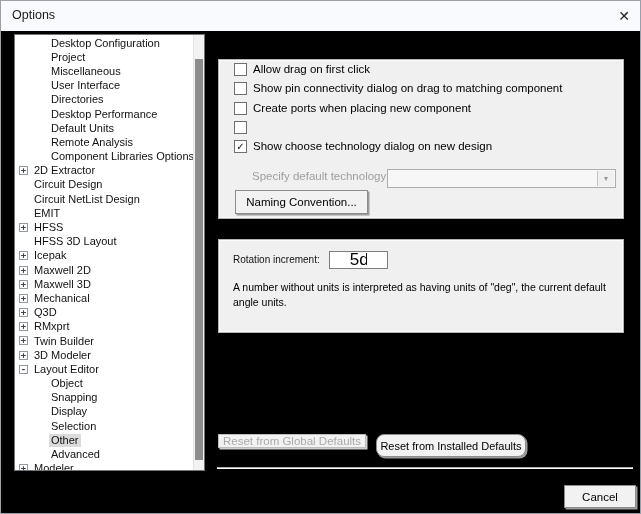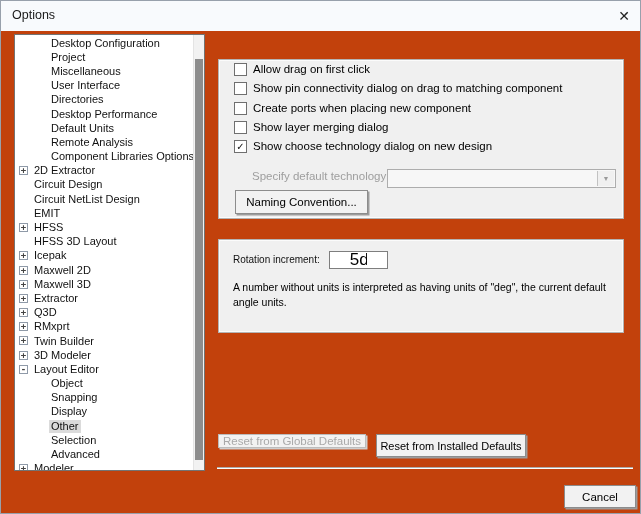--- a/index.html
+++ b/index.html
@@ -1,18 +1,18 @@
 <!DOCTYPE html>
 <html><head>
 <meta charset="utf-8">
 <style>
   html,body{margin:0;padding:0;background:#d8d8d8;}
   *{box-sizing:border-box;}
   #dialog{
-    position:relative;width:641px;height:514px;background:#c2410c;
+    position:relative;width:641px;height:514px;background:#000000;
     border:1px solid #98a0ac;font-family:"Liberation Sans",sans-serif;color:#111;
     overflow:hidden;
   }
   
   .titlebar{position:absolute;left:0;top:0;width:100%;height:30px;background:#f8fafd;}
   .title-text{position:absolute;left:11px;top:7px;font-size:12.5px;color:#1a1a1a;}
   .close-btn{position:absolute;left:607px;top:1px;width:32px;height:27px;
     display:flex;align-items:center;justify-content:center;cursor:default;}
   .close-btn span{font-size:14px;color:#222;}
   
@@ -56,21 +56,21 @@
   #naming-btn{position:absolute;left:16px;top:130px;width:133px;height:24px;}
   
   .rot-row{position:absolute;left:14px;top:10px;display:flex;align-items:center;}
   .rot-label{font-size:10px;line-height:19px;margin-right:9px;white-space:nowrap;}
   .rot-input{width:59px;height:18px;border:1px solid #7e7e7e;background:#fff;
     font-family:"Liberation Sans",sans-serif;font-size:17px;padding:0 20px;color:#000;}
   .rot-note{position:absolute;left:14px;top:40px;font-size:10.5px;color:#000;line-height:14.5px;}
   .rot-note div{white-space:nowrap;}
   
   #reset-global{position:absolute;left:217px;top:433px;width:148px;height:14px;}
-  #reset-installed{position:absolute;left:375px;top:433px;width:150px;height:23px;font-size:11px;}
+  #reset-installed{position:absolute;left:375px;top:433px;width:150px;height:23px;font-size:11px;border-radius:8px;}
   .separator{position:absolute;left:216px;top:466px;width:416px;height:0;
     border-top:1px solid #ababab;border-bottom:1px solid #fdfdfd;}
   
   #ok-btn{position:absolute;left:478px;top:484px;width:72px;height:23px;margin-top:41px;}
   #cancel-btn{position:absolute;left:563px;top:484px;width:72px;height:23px;}
 </style>
 </head>
 <body>
 
 <div id="dialog">
@@ -152,21 +152,21 @@
         <div class="tree-row lvl1">
           <span class="expander">+</span>
           <span class="tree-label">Maxwell 2D</span>
         </div>
         <div class="tree-row lvl1">
           <span class="expander">+</span>
           <span class="tree-label">Maxwell 3D</span>
         </div>
         <div class="tree-row lvl1">
           <span class="expander">+</span>
-          <span class="tree-label">Extractor</span>
+          <span class="tree-label">Mechanical</span>
         </div>
         <div class="tree-row lvl1">
           <span class="expander">+</span>
           <span class="tree-label">Q3D</span>
         </div>
         <div class="tree-row lvl1">
           <span class="expander">+</span>
           <span class="tree-label">RMxprt</span>
         </div>
         <div class="tree-row lvl1">
@@ -186,27 +186,27 @@
           <span class="tree-label">Object</span>
         </div>
         <div class="tree-row lvl2">
 
           <span class="tree-label">Snapping</span>
         </div>
         <div class="tree-row lvl2">
 
           <span class="tree-label">Display</span>
         </div>
+        <div class="tree-row lvl2">
+
+          <span class="tree-label">Selection</span>
+        </div>
         <div class="tree-row lvl2 selected">
 
           <span class="tree-label">Other</span>
-        </div>
-        <div class="tree-row lvl2">
-
-          <span class="tree-label">Selection</span>
         </div>
         <div class="tree-row lvl2">
 
           <span class="tree-label">Advanced</span>
         </div>
         <div class="tree-row lvl1 clipped">
           <span class="expander">+</span>
           <span class="tree-label">Modeler</span>
         </div>
       </div>
@@ -225,21 +225,20 @@
         <div class="cb-row">
           <span class="cb-box"></span>
           <span class="cb-label">Show pin connectivity dialog on drag to matching component</span>
         </div>
         <div class="cb-row">
           <span class="cb-box"></span>
           <span class="cb-label">Create ports when placing new component</span>
         </div>
         <div class="cb-row">
           <span class="cb-box"></span>
-          <span class="cb-label">Show layer merging dialog</span>
         </div>
         <div class="cb-row checked">
           <span class="cb-box">✓</span>
           <span class="cb-label">Show choose technology dialog on new design</span>
         </div>
       </div>
     <div class="tech-label">Specify default technology:</div>
     <div class="combo">
       <span class="combo-value"></span>
       <span class="combo-arrow">▼</span>

